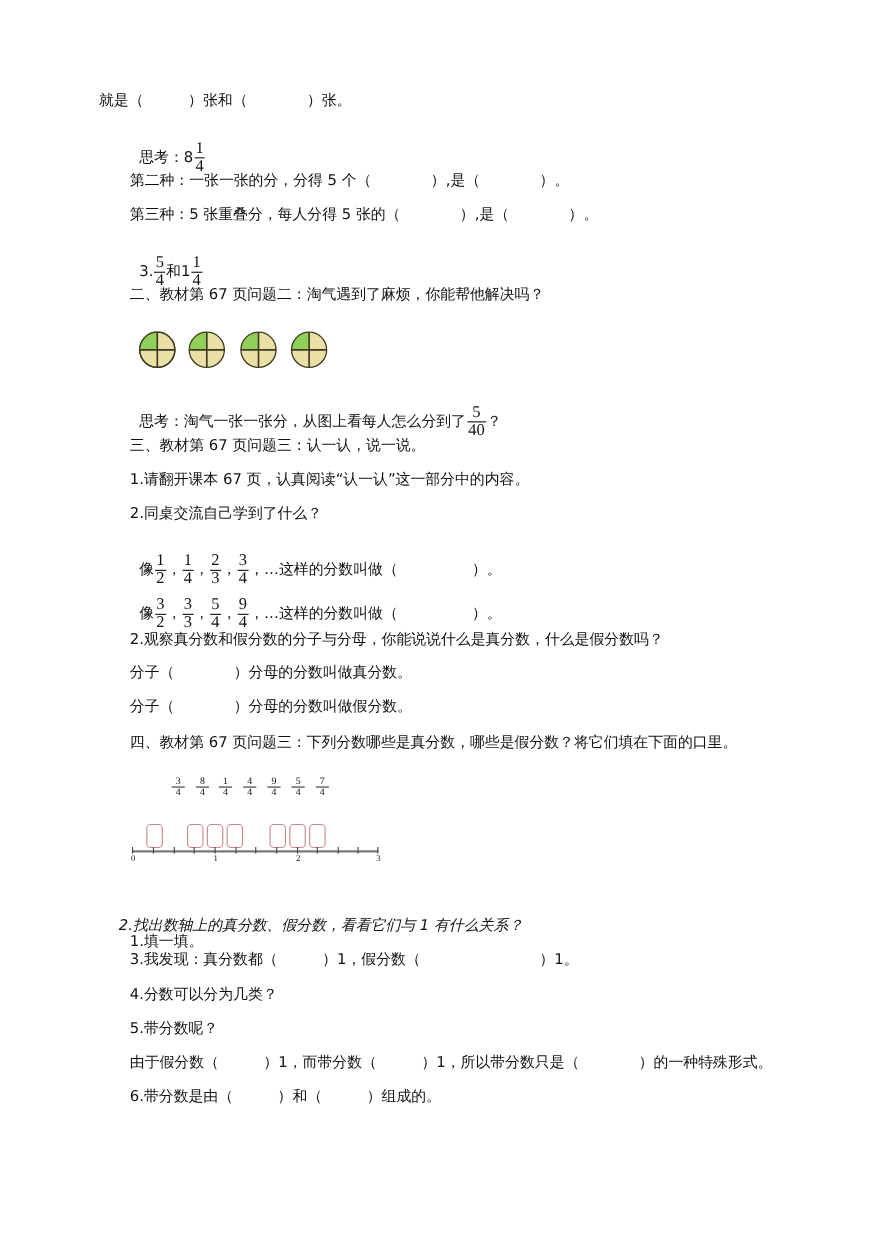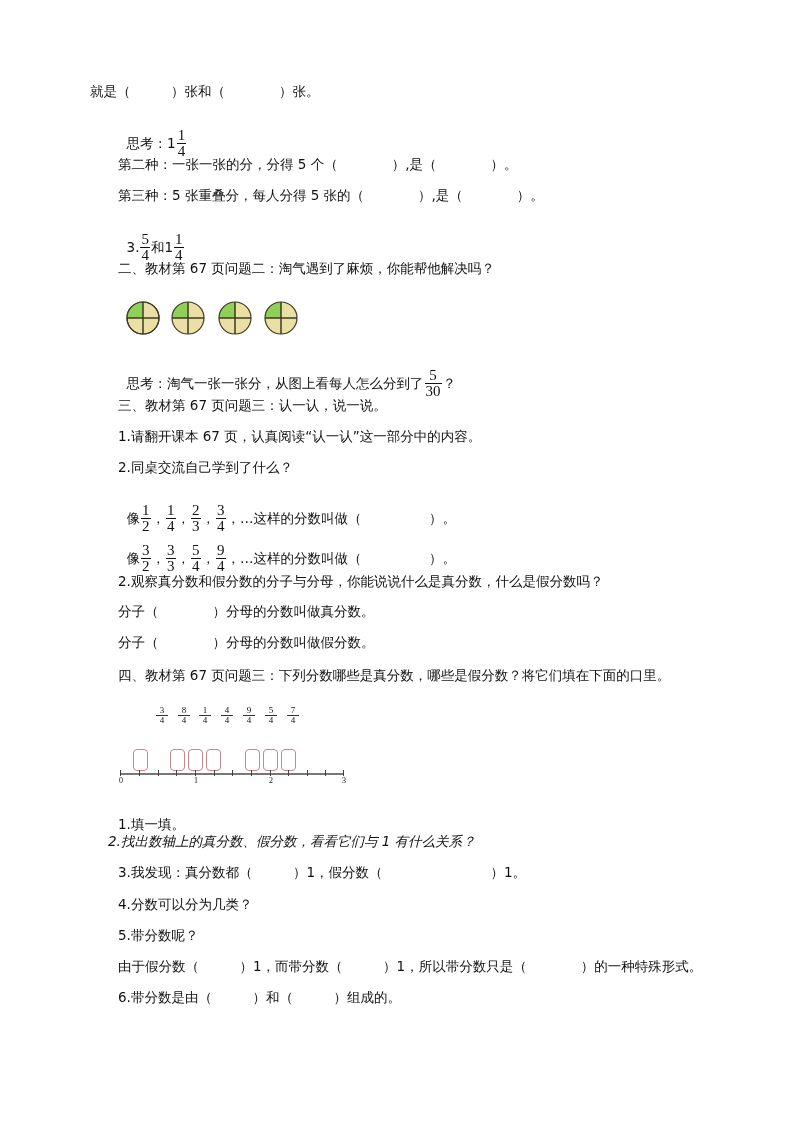--- a/index.html
+++ b/index.html
@@ -19,21 +19,21 @@
   .axis { position:absolute; top:73px; left:10px; width:224px; height:2px; background:#777; }
   .tick { position:absolute; top:70px; width:1px; height:6px; background:#444; }
   .tlabel { position:absolute; top:76px; font-family:"Liberation Serif",serif; font-size:8px; }
 </style>
 </head>
 <body>
 
 <div class="line" style="left:90px;top:82px;">就是（　　　）张和（　　　　）张。</div>
 
 <div class="line" style="left:118px;top:110px;">
-  <span>思考：1</span><span class="frac"><span class="num">1</span><span class="den">4</span></span>
+  <span>思考：8</span><span class="frac"><span class="num">1</span><span class="den">4</span></span>
 </div>
 
 <div class="line" style="left:118px;top:155px;text-align:right;">第二种：一张一张的分，分得 5 个（　　　　）,是（　　　　）。</div>
 <div class="line" style="left:118px;top:186px;">第三种：5 张重叠分，每人分得 5 张的（　　　　）,是（　　　　）。</div>
 
 <div class="line" style="left:118px;top:214px;">
   <span>3.</span><span class="frac"><span class="num">5</span><span class="den">4</span></span><span>和1</span><span class="frac"><span class="num">1</span><span class="den">4</span></span>
 </div>
 
 <div class="line" style="left:118px;top:259px;">二、教材第 67 页问题二：淘气遇到了麻烦，你能帮他解决吗？</div>
@@ -63,21 +63,21 @@
   <svg class="circle" style="left:138px;top:0px;" viewBox="0 0 34 34">
     <circle cx="17" cy="17" r="16" fill="#eadfa5"></circle>
     <path d="M17 17 L1 17 A16 16 0 0 1 17 1 Z" fill="#8fcf5a"></path>
     <line x1="1" y1="17" x2="33" y2="17" stroke="#3d3a22" stroke-width="1.5"></line>
     <line x1="17" y1="1" x2="17" y2="33" stroke="#3d3a22" stroke-width="1.5"></line>
     <circle cx="17" cy="17" r="16" fill="none" stroke="#3d3a22" stroke-width="1.2"></circle>
   </svg>
 </div>
 
 <div class="line" style="left:118px;top:350px;">
-  <span>思考：淘气一张一张分，从图上看每人怎么分到了</span><span class="frac"><span class="num">5</span><span class="den">30</span></span><span>？</span>
+  <span>思考：淘气一张一张分，从图上看每人怎么分到了</span><span class="frac"><span class="num">5</span><span class="den">40</span></span><span>？</span>
 </div>
 
 <div class="line" style="left:118px;top:396px;">三、教材第 67 页问题三：认一认，说一说。</div>
 <div class="line" style="left:118px;top:427px;">1.请翻开课本 67 页，认真阅读“认一认”这一部分中的内容。</div>
 <div class="line" style="left:118px;top:458px;">2.同桌交流自己学到了什么？</div>
 
 <div class="line" style="left:118px;top:485px;">
   <span>像</span><span class="frac"><span class="num">1</span><span class="den">2</span></span><span>，</span><span class="frac"><span class="num">1</span><span class="den">4</span></span><span>，</span><span class="frac"><span class="num">2</span><span class="den">3</span></span><span>，</span><span class="frac"><span class="num">3</span><span class="den">4</span></span><span>，…这样的分数叫做（　　　　　）。</span>
 </div>
 
@@ -141,19 +141,19 @@
   <div class="tick" style="left:178px;"></div>
   <div class="tick" style="left:197px;"></div>
   <div class="tick" style="left:215px;"></div>
   <div class="tick" style="left:233px;"></div>
   <span class="tlabel" style="left:9px;">0</span>
   <span class="tlabel" style="left:84px;">1</span>
   <span class="tlabel" style="left:159px;">2</span>
   <span class="tlabel" style="left:232px;">3</span>
 </div>
 
-<div class="line" style="left:118px;top:815px;">1.填一填。</div>
+<div class="line" style="left:118px;top:847px;">1.填一填。</div>
 <div class="line" style="left:108px;top:832px;font-style:italic;">2.找出数轴上的真分数、假分数，看看它们与 1 有什么关系？</div>
 <div class="line" style="left:118px;top:863px;">3.我发现：真分数都（　　　）1，假分数（　　　　　　　　）1。</div>
 <div class="line" style="left:118px;top:895px;">4.分数可以分为几类？</div>
 <div class="line" style="left:118px;top:926px;text-align:center;">5.带分数呢？</div>
 <div class="line" style="left:118px;top:957px;">由于假分数（　　　）1，而带分数（　　　）1，所以带分数只是（　　　　）的一种特殊形式。</div>
 <div class="line" style="left:118px;top:988px;">6.带分数是由（　　　）和（　　　）组成的。</div>
 
 </body></html>

